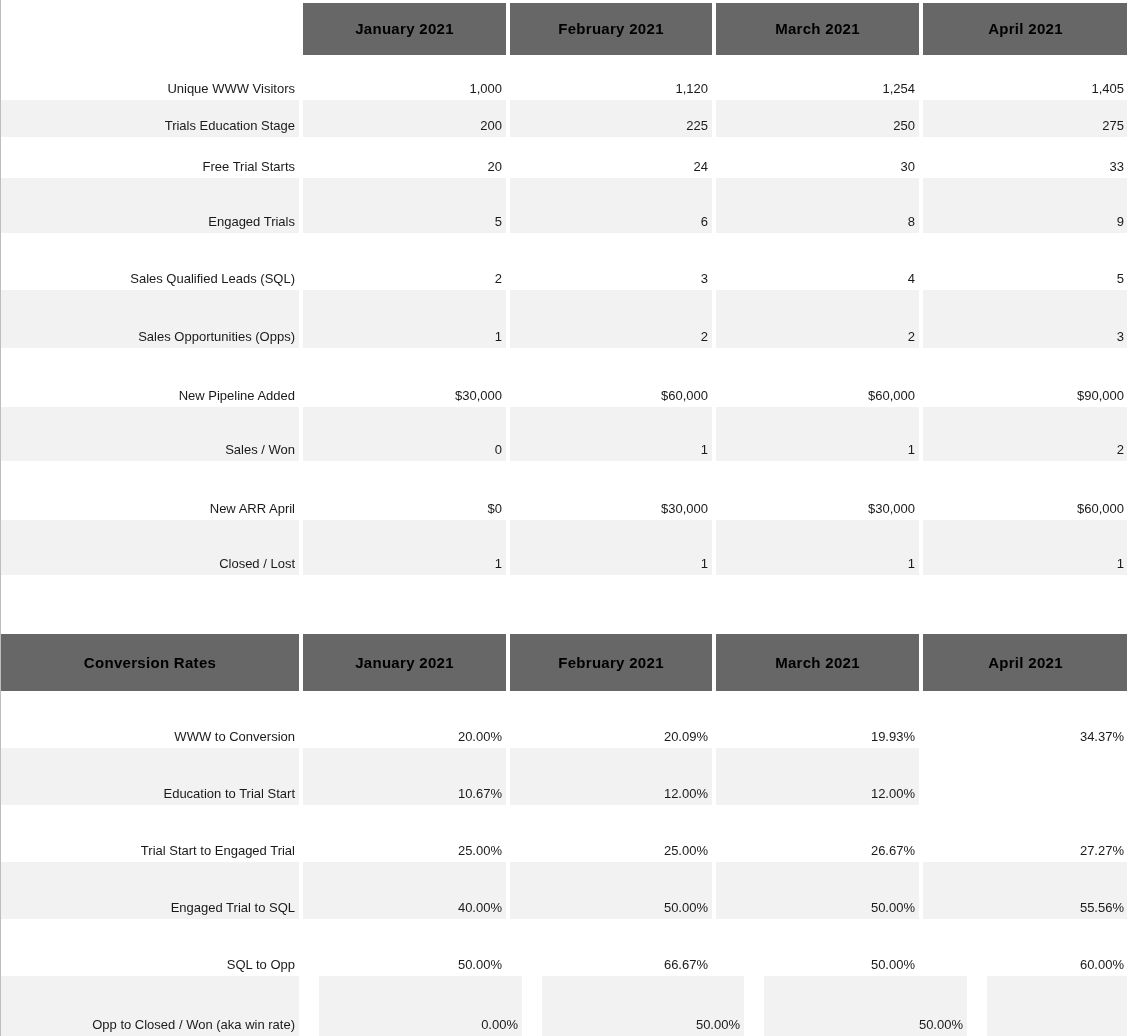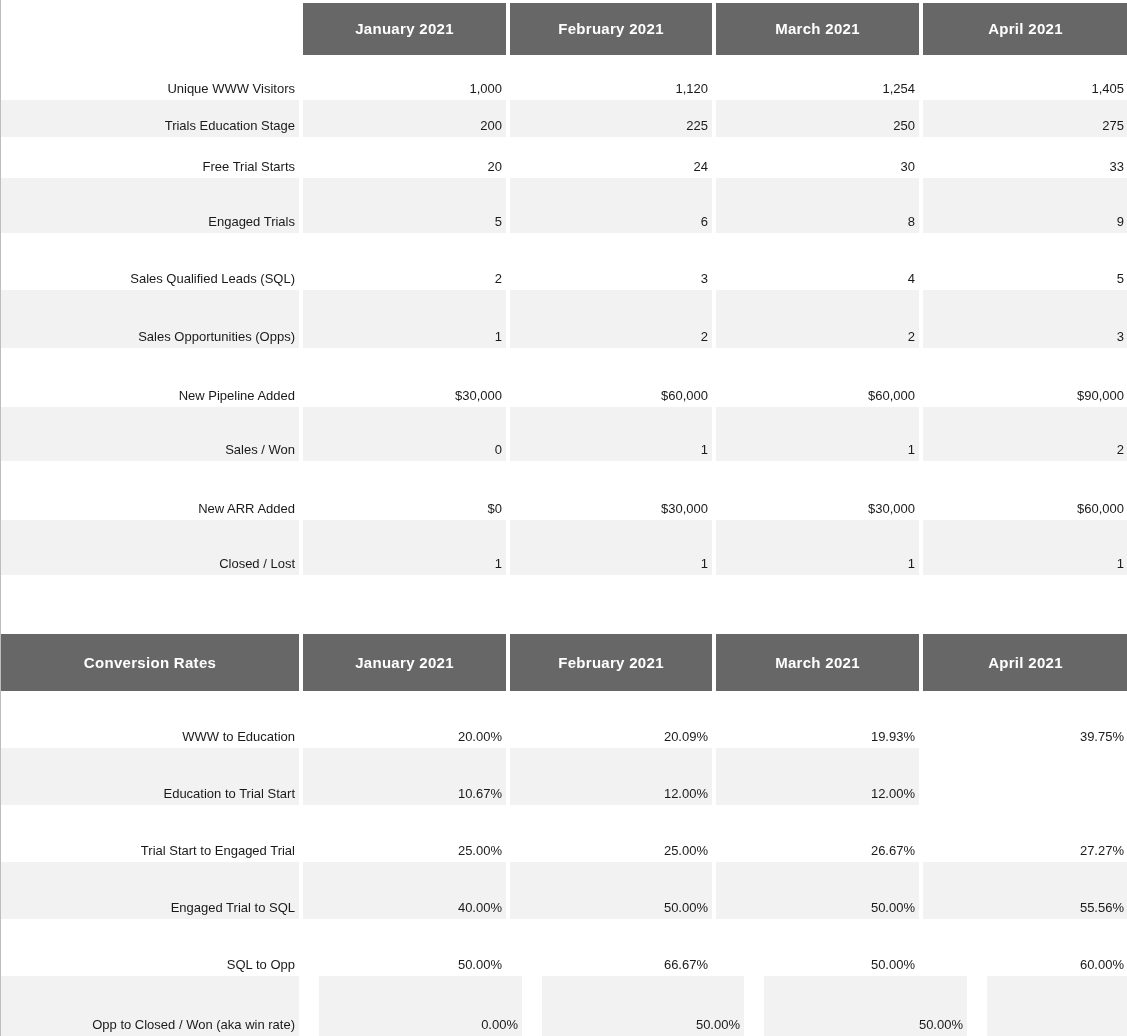--- a/index.html
+++ b/index.html
@@ -24,21 +24,21 @@
     justify-content:flex-end;
     padding:0 4px 3px 0;
     font-size:13px;
     line-height:16px;
     color:#1a1a1a;
     overflow:hidden;
     white-space:nowrap;
   }
   .head{
     background:#676767;
-    color:#ffffff;
+    color:#000000;
     font-weight:700;
     font-size:15px;
     letter-spacing:.3px;
     align-items:center;
     justify-content:center;
     padding:16px;
   }
   .corner{background:transparent;}
   #funnel .hdr{height:52px;}
   #conv .hdr{height:57px;}
@@ -124,21 +124,21 @@
           <div class="cell val">$90,000</div>
         </div>
         <div class="grid row">
           <div class="cell label">Sales / Won</div>
           <div class="cell val">0</div>
           <div class="cell val">1</div>
           <div class="cell val">1</div>
           <div class="cell val">2</div>
         </div>
         <div class="grid row">
-          <div class="cell label">New ARR Added</div>
+          <div class="cell label">New ARR April</div>
           <div class="cell val">$0</div>
           <div class="cell val">$30,000</div>
           <div class="cell val">$30,000</div>
           <div class="cell val">$60,000</div>
         </div>
         <div class="grid row">
           <div class="cell label">Closed / Lost</div>
           <div class="cell val">1</div>
           <div class="cell val">1</div>
           <div class="cell val">1</div>
@@ -152,25 +152,25 @@
   <div id="conv">
     <div class="grid hdr" id="conv-hdr">
       <div class="cell head">Conversion Rates</div>
     <div class="cell head">January 2021</div>
         <div class="cell head">February 2021</div>
         <div class="cell head">March 2021</div>
         <div class="cell head">April 2021</div>
       </div>
     <div class="rows" id="conv-rows">
         <div class="grid row">
-          <div class="cell label">WWW to Education</div>
+          <div class="cell label">WWW to Conversion</div>
           <div class="cell val">20.00%</div>
           <div class="cell val">20.09%</div>
           <div class="cell val">19.93%</div>
-          <div class="cell val">39.75%</div>
+          <div class="cell val">34.37%</div>
         </div>
         <div class="grid row">
           <div class="cell label">Education to Trial Start</div>
           <div class="cell val">10.67%</div>
           <div class="cell val">12.00%</div>
           <div class="cell val">12.00%</div>
         </div>
         <div class="grid row">
           <div class="cell label">Trial Start to Engaged Trial</div>
           <div class="cell val">25.00%</div>

